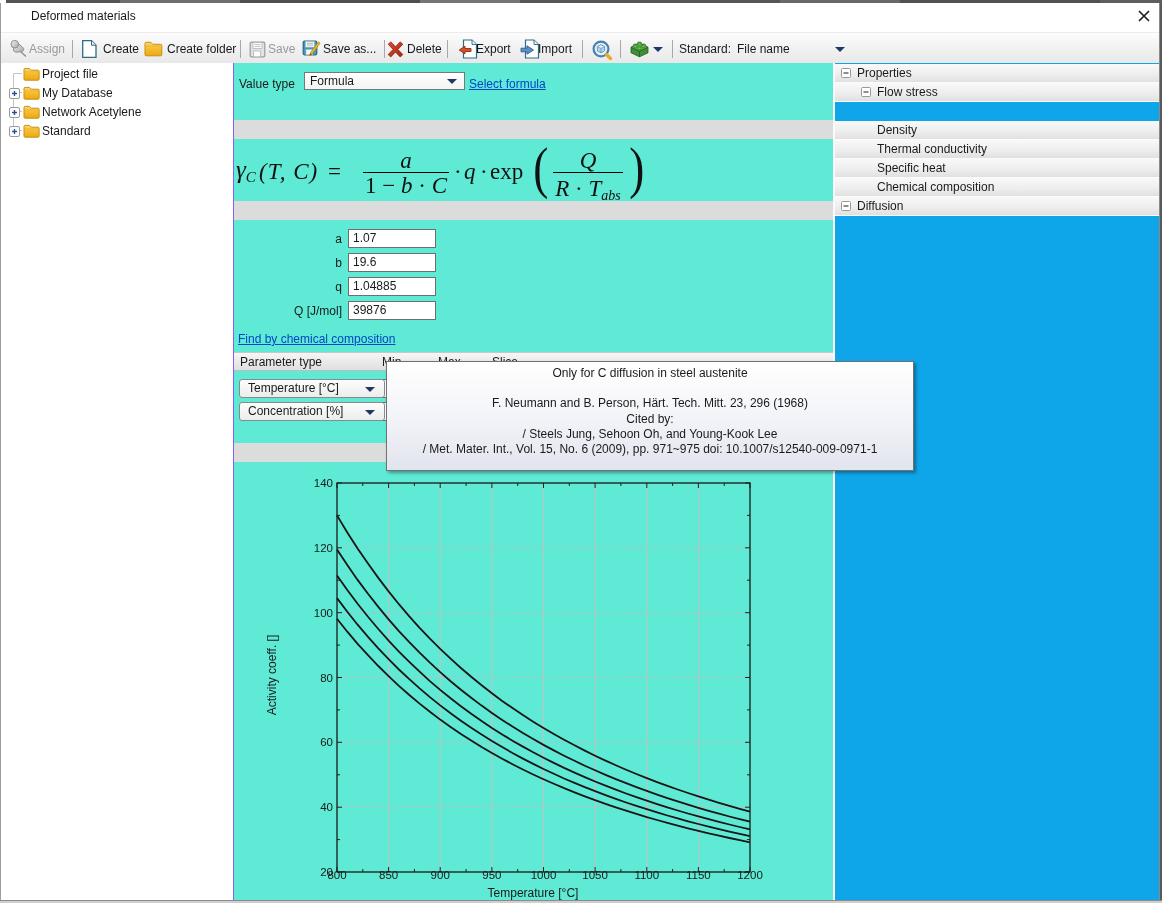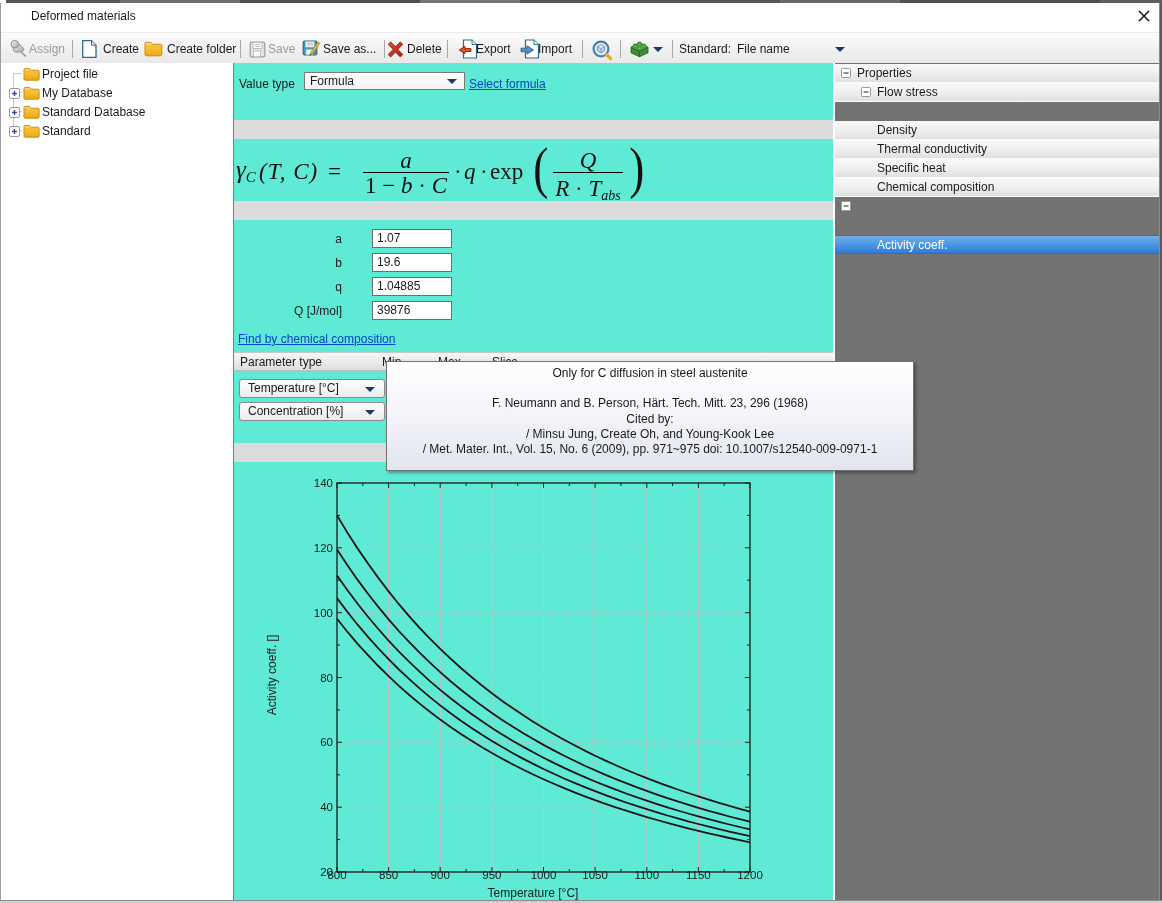--- a/index.html
+++ b/index.html
@@ -13,33 +13,33 @@
 .tbtext{position:absolute;top:9px;color:#1a1a1a;}
 .tbgray{color:#9a9a9a;}
 .tbsep{position:absolute;top:7px;width:1px;height:18px;background:#a8a8a8;}
 .tbico{position:absolute;top:5px;}
 #leftpanel{left:1px;top:63px;width:232px;height:838px;background:#fff;border-right:5px solid #8b5cf6;}
 .treerow{position:absolute;left:0;height:19px;width:232px;}
 .treelabel{position:absolute;left:41px;top:3px;}
 #midpanel{left:234px;top:63px;width:599px;height:838px;background:#5eead4;}
 .band{position:absolute;left:0;width:599px;background:#dcdcdc;}
 #rightstrip{left:833px;top:63px;width:2px;height:838px;background:#fafafa;}
-#rightpanel{left:835px;top:63px;width:324px;height:838px;background:#737373;text-decoration:underline;}
+#rightpanel{left:835px;top:63px;width:324px;height:838px;background:#0ea5e9;text-decoration:underline;}
 .prow{position:absolute;left:0;width:324px;height:18px;background:linear-gradient(180deg,#f9f9f9 0%,#ededed 60%,#e0e0e0 100%);border-bottom:1px solid #fbfbfb;}
 .prowsel{background:linear-gradient(180deg,#6fafe9 0%,#4d97e2 50%,#2e7cd6 100%);border-top:1px solid #2a6fc0;border-bottom:1px solid #2a6fc0;color:#fff;height:17px;}
 .ptext{position:absolute;top:2px;}
 #rightborder{left:1159px;top:3px;width:3px;height:900px;background:linear-gradient(90deg,#8a8a8a 0 1px,#5a5a5a 1px 3px);}
 #leftborder{left:0;top:3px;width:1px;height:900px;background:#9c9c9c;}
 #bottomborder{left:0;top:900px;width:1162px;height:3px;background:linear-gradient(180deg,#8b8b8b 0 1px,#cfcfcf 1px 3px);}
 .link{color:#0645c8;text-decoration:underline;}
 .combo{position:absolute;background:linear-gradient(180deg,#fff,#f3f3f3);border:1px solid #787878;}
 .combo .arr{position:absolute;right:7px;top:50%;margin-top:-2px;width:0;height:0;border-left:5px solid transparent;border-right:5px solid transparent;border-top:5px solid #1f3864;}
 .rcombo{position:absolute;background:linear-gradient(180deg,#fdfdfd,#ececec);border:1px solid #8a8a8a;border-radius:3px;}
 .rcombo .arr{position:absolute;right:9px;top:50%;margin-top:-2px;width:0;height:0;border-left:5px solid transparent;border-right:5px solid transparent;border-top:5px solid #1f3864;}
-.inputbox{position:absolute;width:74px;height:17px;background:#fff;border:1px solid #6e6e6e;padding:0 0 0 4px;line-height:17px;margin-left:24px;}
+.inputbox{position:absolute;width:74px;height:17px;background:#fff;border:1px solid #6e6e6e;padding:0 8px 0 4px;line-height:17px;}
 .flabel{position:absolute;width:100px;text-align:right;}
 #paramhdr{left:0;top:289px;width:599px;height:17px;background:linear-gradient(180deg,#f6f6f6,#dfdfdf);border-top:1px solid #c8c8c8;border-bottom:1px solid #bdbdbd;}
 #tooltip{left:386px;top:361px;width:526px;height:108px;background:linear-gradient(180deg,#fff 0%,#f2f3f8 55%,#e2e4ee 100%);border:1px solid #717171;box-shadow:2px 2px 3px rgba(0,0,0,0.35);text-align:center;z-index:50;}
 #tooltip div{height:15.2px;line-height:15.2px;}
 
 #formula{left:236px;top:139px;width:580px;height:62px;font-family:"Liberation Serif",serif;font-style:italic;font-size:23px;color:#111;}
 .frac{position:absolute;text-align:center;}
 .frac .num{border-bottom:1.4px solid #000;}
 .bigp{position:absolute;font-size:58px;font-style:normal;font-weight:400;transform:scaleX(0.78);transform-origin:center;}
 </style>
@@ -163,21 +163,21 @@
 <line x1="17" y1="67.5" x2="21" y2="67.5"></line>
 </g>
 </svg>
 <div class="treerow" style="top:1px">
       <span class="treelabel">Project file</span>
     </div>
 <div class="treerow" style="top:20px">
       <span class="treelabel">My Database</span>
     </div>
 <div class="treerow" style="top:39px">
-      <span class="treelabel">Standard Database</span>
+      <span class="treelabel">Network Acetylene</span>
     </div>
 <div class="treerow" style="top:58px">
       <span class="treelabel">Standard</span>
     </div>
 <svg style="position:absolute;left:7px;top:5px" width="34" height="130" viewBox="0 0 34 130">
 <defs>
         <linearGradient id="fg" x1="0" y1="0" x2="0" y2="1">
           <stop offset="0" stop-color="#fcd77a"></stop>
           <stop offset="0.45" stop-color="#f6bd30"></stop>
           <stop offset="1" stop-color="#eda714"></stop>
@@ -257,22 +257,22 @@
     </div>
 <div class="prow" style="top:77px">
       <span class="ptext" style="left:42px">Thermal conductivity</span>
     </div>
 <div class="prow" style="top:96px">
       <span class="ptext" style="left:42px">Specific heat</span>
     </div>
 <div class="prow" style="top:115px">
       <span class="ptext" style="left:42px">Chemical composition</span>
     </div>
-<div class="prow prowsel" style="top:172px">
-      <span class="ptext" style="left:42px">Activity coeff.</span>
+<div class="prow" style="top:134px">
+      <span class="ptext" style="left:22px">Diffusion</span>
     </div>
 <svg style="position:absolute;left:0;top:0" width="40" height="200" viewBox="0 0 40 200">
 <g id="expm">
         <rect x="6.5" y="5.5" width="9" height="9" rx="1" fill="#fff" stroke="#999"></rect>
         <line x1="8.5" y1="10" x2="13.5" y2="10" stroke="#444" stroke-width="1.2"></line>
       </g>
 <use href="#expm" x="20" y="19"></use>
 <use href="#expm" y="133"></use>
 </svg>
 </div>
@@ -382,18 +382,18 @@
       <text x="83.0" y="25.0" text-anchor="end">140</text>
     </g>
 <text x="283" y="435" text-anchor="middle" font-family="Liberation Sans, sans-serif" font-size="12" fill="#1a1a1a">Temperature [°C]</text>
 <text x="26" y="213" text-anchor="middle" font-family="Liberation Sans, sans-serif" font-size="12" fill="#1a1a1a" transform="rotate(-90 26 213)">Activity coeff. []</text>
 </svg>
 <div id="tooltip" class="abs">
 <div style="padding-top:4px">Only for C diffusion in steel austenite</div>
 <div></div>
 <div>F. Neumann and B. Person, Härt. Tech. Mitt. 23, 296 (1968)</div>
 <div>Cited by:</div>
-<div>/ Minsu Jung, Create Oh, and Young-Kook Lee</div>
+<div>/ Steels Jung, Sehoon Oh, and Young-Kook Lee</div>
 <div>/ Met. Mater. Int., Vol. 15, No. 6 (2009), pp. 971~975 doi: 10.1007/s12540-009-0971-1</div>
 </div>
 <div id="leftborder" class="abs"></div>
 <div id="rightborder" class="abs"></div>
 <div id="bottomborder" class="abs"></div>
 
 </body></html>

